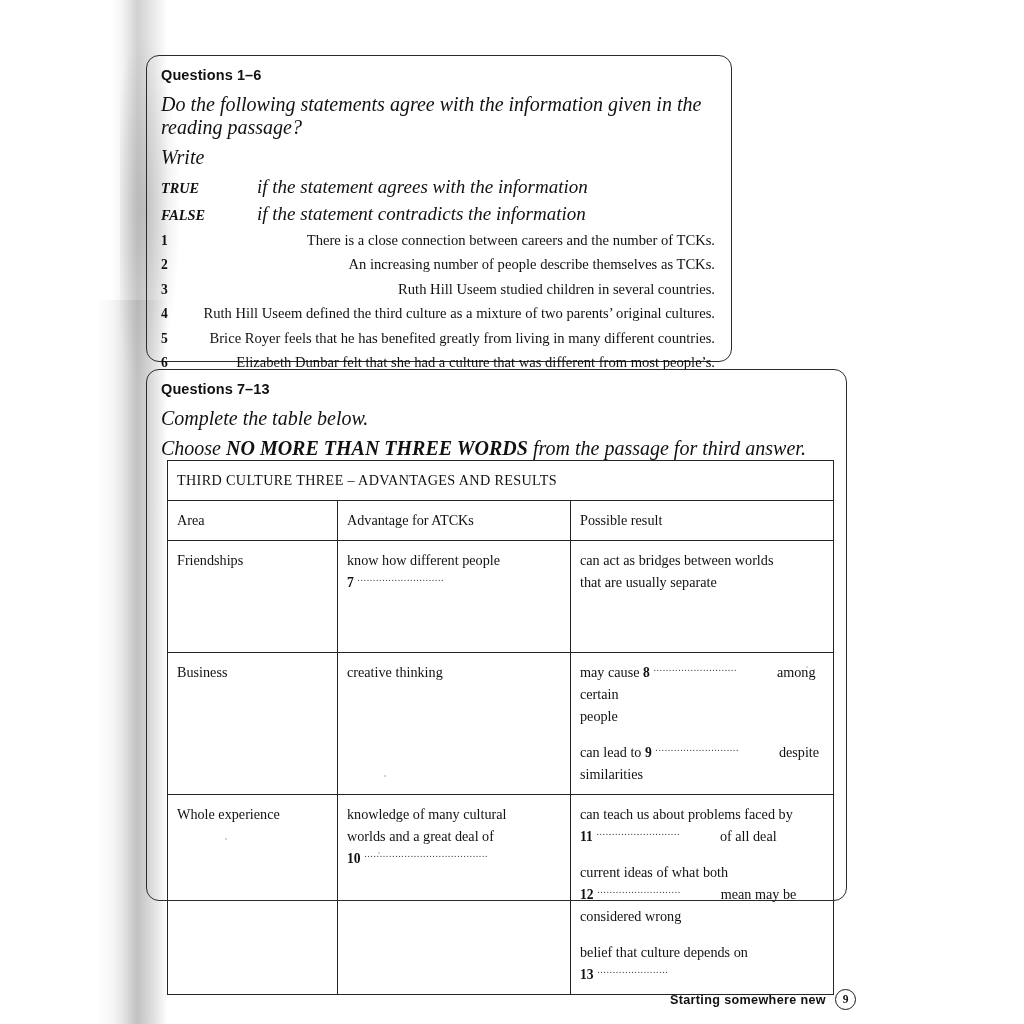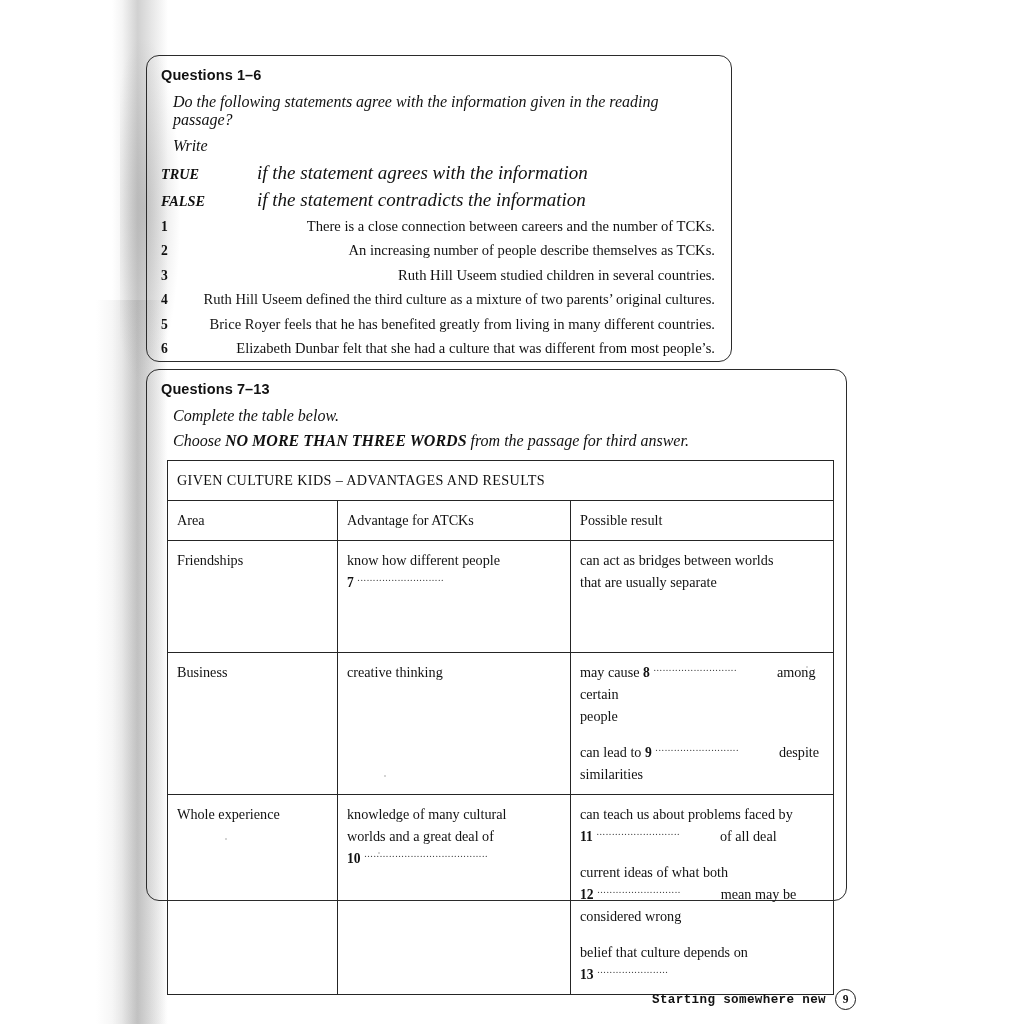--- a/index.html
+++ b/index.html
@@ -98,22 +98,22 @@
     font-family: Liberation Sans, sans-serif;
     font-weight: bold;
     font-size: 14.5px;
     letter-spacing: 0.1px;
     margin: 0 0 9px 0;
     line-height: 1.1;
   }
   .q-instr {
     font-family: "Liberation Serif", serif;
     font-style: italic;
-    font-size: 16px;
-    margin: 0 0 7px 12px;
+    font-size: 20px;
+    margin: 0 0 7px 0;
     line-height: 1.15;
   }
   .q-instr .bold-it {
     font-weight: bold;
     font-style: italic;
   }
 
   
   .key-list {
     margin: 8px 0 6px 0;
@@ -221,21 +221,21 @@
   
   .footer {
     position: absolute;
     right: 168px;
     bottom: 14px;
     display: flex;
     align-items: center;
     gap: 9px;
   }
   .footer-text {
-    font-family: Liberation Mono, monospace;
+    font-family: Liberation Sans, sans-serif;
     font-weight: bold;
     font-size: 12.6px;
     letter-spacing: 0.35px;
     margin-left: 8px;
   }
   .page-circle {
     width: 19px;
     height: 19px;
     border: 1.2px solid #1a1a1a;
     border-radius: 50%;
@@ -336,21 +336,21 @@
   <div class="tbl-wrap">
     <table class="tck">
       <colgroup>
         <col class="col-a">
           <col class="col-b">
           <col class="col-c">
       </colgroup>
       <tbody>
 
         <tr>
-          <td class="tbl-title" colspan="3">GIVEN CULTURE KIDS – ADVANTAGES AND RESULTS</td>
+          <td class="tbl-title" colspan="3">THIRD CULTURE THREE – ADVANTAGES AND RESULTS</td>
         </tr>
 
         <tr>
           <th class="colhead">Area</th>
           <th class="colhead">Advantage for ATCKs</th>
           <th class="colhead">Possible result</th>
         </tr>
 
         <tr>
           <td class="row-mid">Friendships</td>

